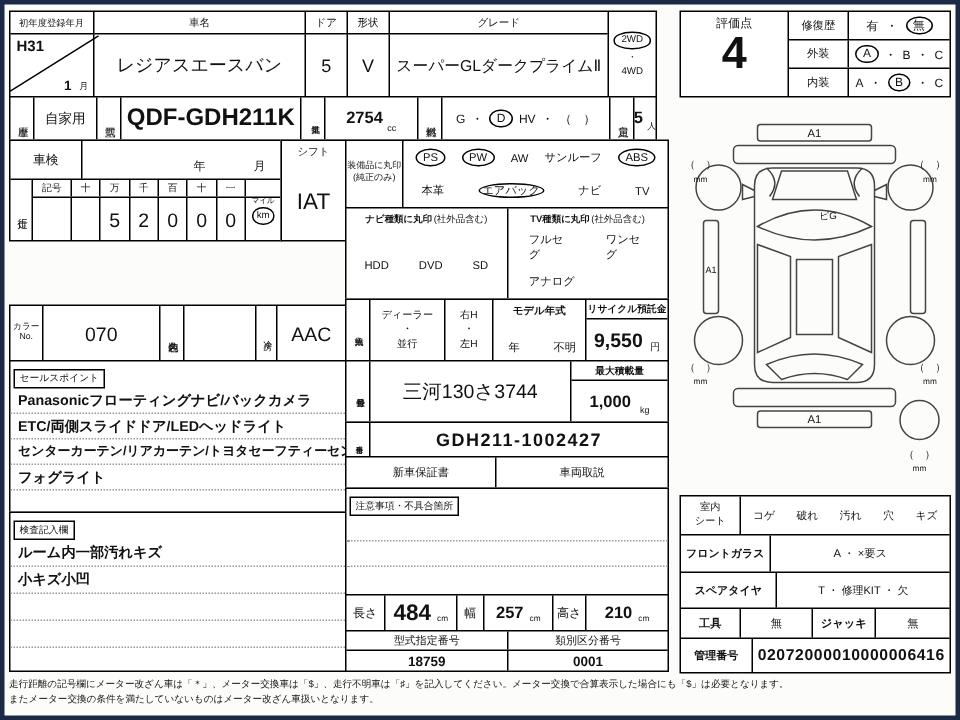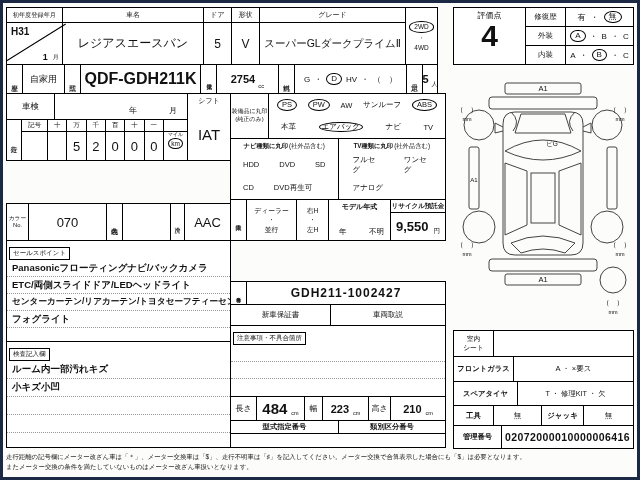--- a/index.html
+++ b/index.html
@@ -200,24 +200,20 @@
     <div class="br" style="flex:1;display:flex;flex-direction:column">
       <div class="cell" style="height:14px;font-size:6.3px;font-weight:bold;gap:1px">
         <span>ナビ種類に丸印</span>
           <span style="font-weight:normal">(社外品含む)</span>
       </div>
       <div class="row" style="flex:1;align-items:center;justify-content:space-between;padding:0 12px;font-size:7.5px">
         <span>HDD</span>
         <span>DVD</span>
         <span>SD</span>
       </div>
-      <div class="row" style="flex:1;align-items:center;gap:20px;padding:0 12px;font-size:7.5px">
-        <span>CD</span>
-        <span>DVD再生可</span>
-      </div>
     </div>
     <div style="flex:1;display:flex;flex-direction:column">
       <div class="cell" style="height:14px;font-size:6.3px;font-weight:bold;gap:1px">
         <span>TV種類に丸印</span>
           <span style="font-weight:normal">(社外品含む)</span>
       </div>
       <div class="row" style="flex:1;align-items:center;gap:24px;padding:0 14px;font-size:7.5px">
         <span>フルセグ</span>
         <span>ワンセグ</span>
       </div>
@@ -285,20 +281,33 @@
     </div>
     <div style="flex:1;display:flex;flex-direction:column">
       <div class="cell bb" style="height:13px;font-size:6.5px;font-weight:bold">リサイクル預託金</div>
       <div class="row" style="flex:1;align-items:center;justify-content:center;gap:5px">
         <span style="font-size:13px;font-weight:bold">9,550</span>
         <span style="font-size:6.5px;align-self:flex-end;padding-bottom:4px">円</span>
       </div>
     </div>
   </div>
 
+  <div class="blk" style="left:227px;top:237px;width:216px;height:42px;flex-direction:row">
+    <div class="cell br" style="width:16px">
+        <span class="vtext" style="font-size:5.8px">登録番号</span>
+      </div>
+    <div class="cell br" style="width:134px;font-size:13px">三河130さ3744</div>
+    <div style="flex:1;display:flex;flex-direction:column">
+      <div class="cell bb" style="height:13px;font-size:6.5px;font-weight:bold">最大積載量</div>
+      <div class="row" style="flex:1;align-items:center;justify-content:center;gap:6px">
+        <span style="font-size:11px;font-weight:bold">1,000</span>
+        <span style="font-size:6px;align-self:flex-end;padding-bottom:4px">kg</span>
+      </div>
+    </div>
+  </div>
 
   <div class="blk" style="left:227px;top:278px;width:216px;height:24px;flex-direction:row">
     <div class="cell br" style="width:16px">
         <span class="vtext" style="font-size:5.2px">車台番号</span>
       </div>
     <div class="cell" style="flex:1;font-size:12px;font-weight:bold;letter-spacing:1px">GDH211-1002427</div>
   </div>
 
   <div class="blk" style="left:227px;top:301px;width:216px;height:22px;flex-direction:row">
     <div class="cell br" style="width:100px;font-size:7.5px">新車保証書</div>
@@ -313,34 +322,38 @@
   </div>
 
   <div class="blk" style="left:227px;top:393px;width:216px;height:25px;flex-direction:row;font-size:8px">
     <div class="cell br" style="width:26px">長さ</div>
     <div class="cell br" style="width:48px;gap:4px">
       <span style="font-size:15px;font-weight:bold">484</span>
       <span style="font-size:5.5px;align-self:flex-end;padding-bottom:4px">cm</span>
     </div>
     <div class="cell br" style="width:18px">幅</div>
     <div class="cell br" style="width:46px;gap:4px">
-      <span style="font-size:11px;font-weight:bold">223</span>
+      <span style="font-size:11px;font-weight:bold">257</span>
       <span style="font-size:5.5px;align-self:flex-end;padding-bottom:4px">cm</span>
     </div>
     <div class="cell br" style="width:22px">高さ</div>
     <div class="cell" style="flex:1;gap:4px">
       <span style="font-size:11px;font-weight:bold">210</span>
       <span style="font-size:5.5px;align-self:flex-end;padding-bottom:4px">cm</span>
     </div>
   </div>
 
   <div class="blk" style="left:227px;top:417px;width:216px;height:28px">
-    <div class="row bb" style="height:13px;font-size:7.3px;font-weight:bold">
+    <div class="row bb" style="height:13px;font-size:7.3px;font-weight:normal">
       <div class="cell br" style="width:108px">型式指定番号</div>
       <div class="cell" style="flex:1">類別区分番号</div>
+    </div>
+    <div class="row" style="flex:1;font-size:9px;font-weight:bold">
+      <div class="cell br" style="width:108px">18759</div>
+      <div class="cell" style="flex:1">0001</div>
     </div>
   </div>
 
   <div class="abs" style="left:450px;top:64px;width:181px;height:266px">
     <svg viewBox="0 0 181 266" width="181" height="266">
       <g fill="none" stroke="#444" stroke-width="1">
         <rect x="52" y="16" width="76" height="11" rx="2"></rect>
         <rect x="36" y="30" width="108" height="12" rx="3"></rect>
         <path d="M62,45 L118,45 Q130,45 130,57 L130,176 Q130,188 118,188 L62,188 Q50,188 50,176 L50,57 Q50,45 62,45 Z"></path>
         <path d="M58,45 Q68,54 60,64"></path>
@@ -379,20 +392,27 @@
       <text x="160" y="247" font-size="5.5" text-anchor="middle">mm</text>
     </svg>
   </div>
 
   <div class="blk" style="left:450px;top:327px;width:181px;height:119px">
     <div class="row bb" style="height:26px">
       <div class="cell br" style="width:40px;flex-direction:column;font-size:6.8px;line-height:1.3">
         <span>室内</span>
           <span>シート</span>
       </div>
+      <div class="row" style="flex:1;align-items:center;justify-content:space-between;padding:0 8px;font-size:7.2px">
+        <span>コゲ</span>
+        <span>破れ</span>
+        <span>汚れ</span>
+        <span>穴</span>
+        <span>キズ</span>
+      </div>
     </div>
     <div class="row bb" style="height:25px">
       <div class="cell br" style="width:60px;font-size:7.3px;font-weight:bold">フロントガラス</div>
       <div class="cell" style="flex:1;font-size:7.5px">A ・ ×要ス</div>
     </div>
     <div class="row bb" style="height:24px">
       <div class="cell br" style="width:64px;font-size:7.3px;font-weight:bold">スペアタイヤ</div>
       <div class="cell" style="flex:1;font-size:7.3px">T ・ 修理KIT ・ 欠</div>
     </div>
     <div class="row bb" style="height:20px;font-size:7.5px">

